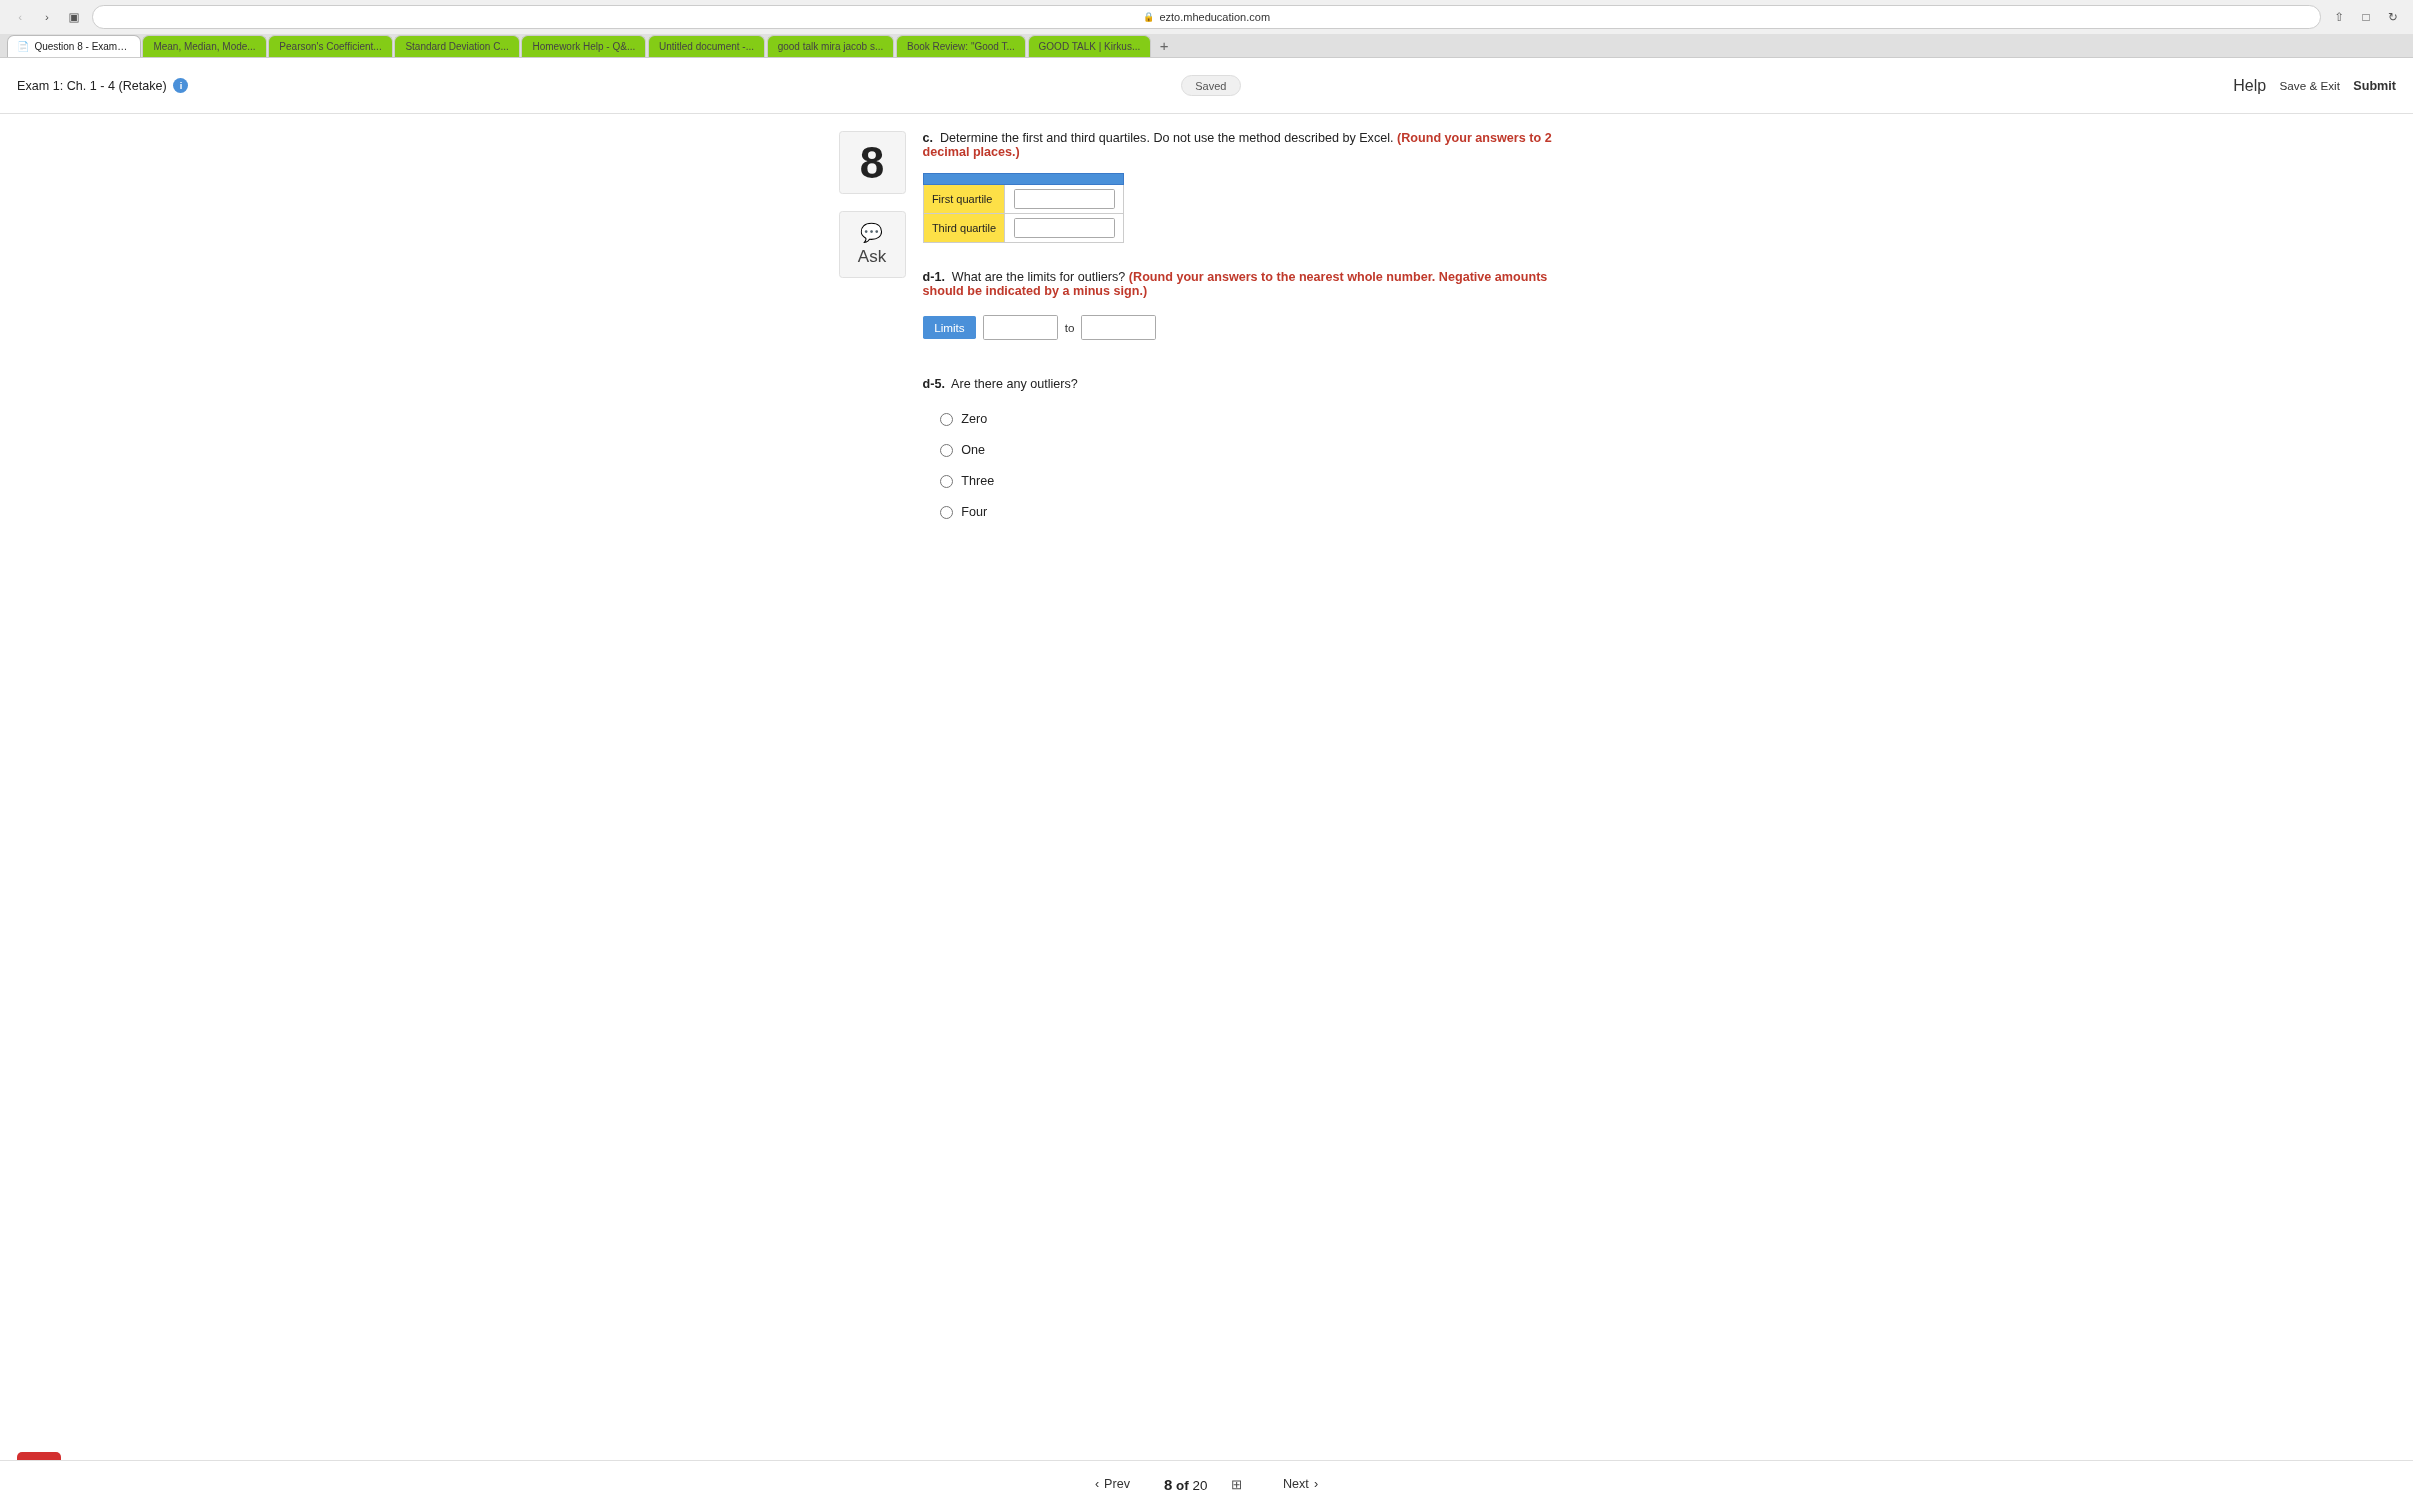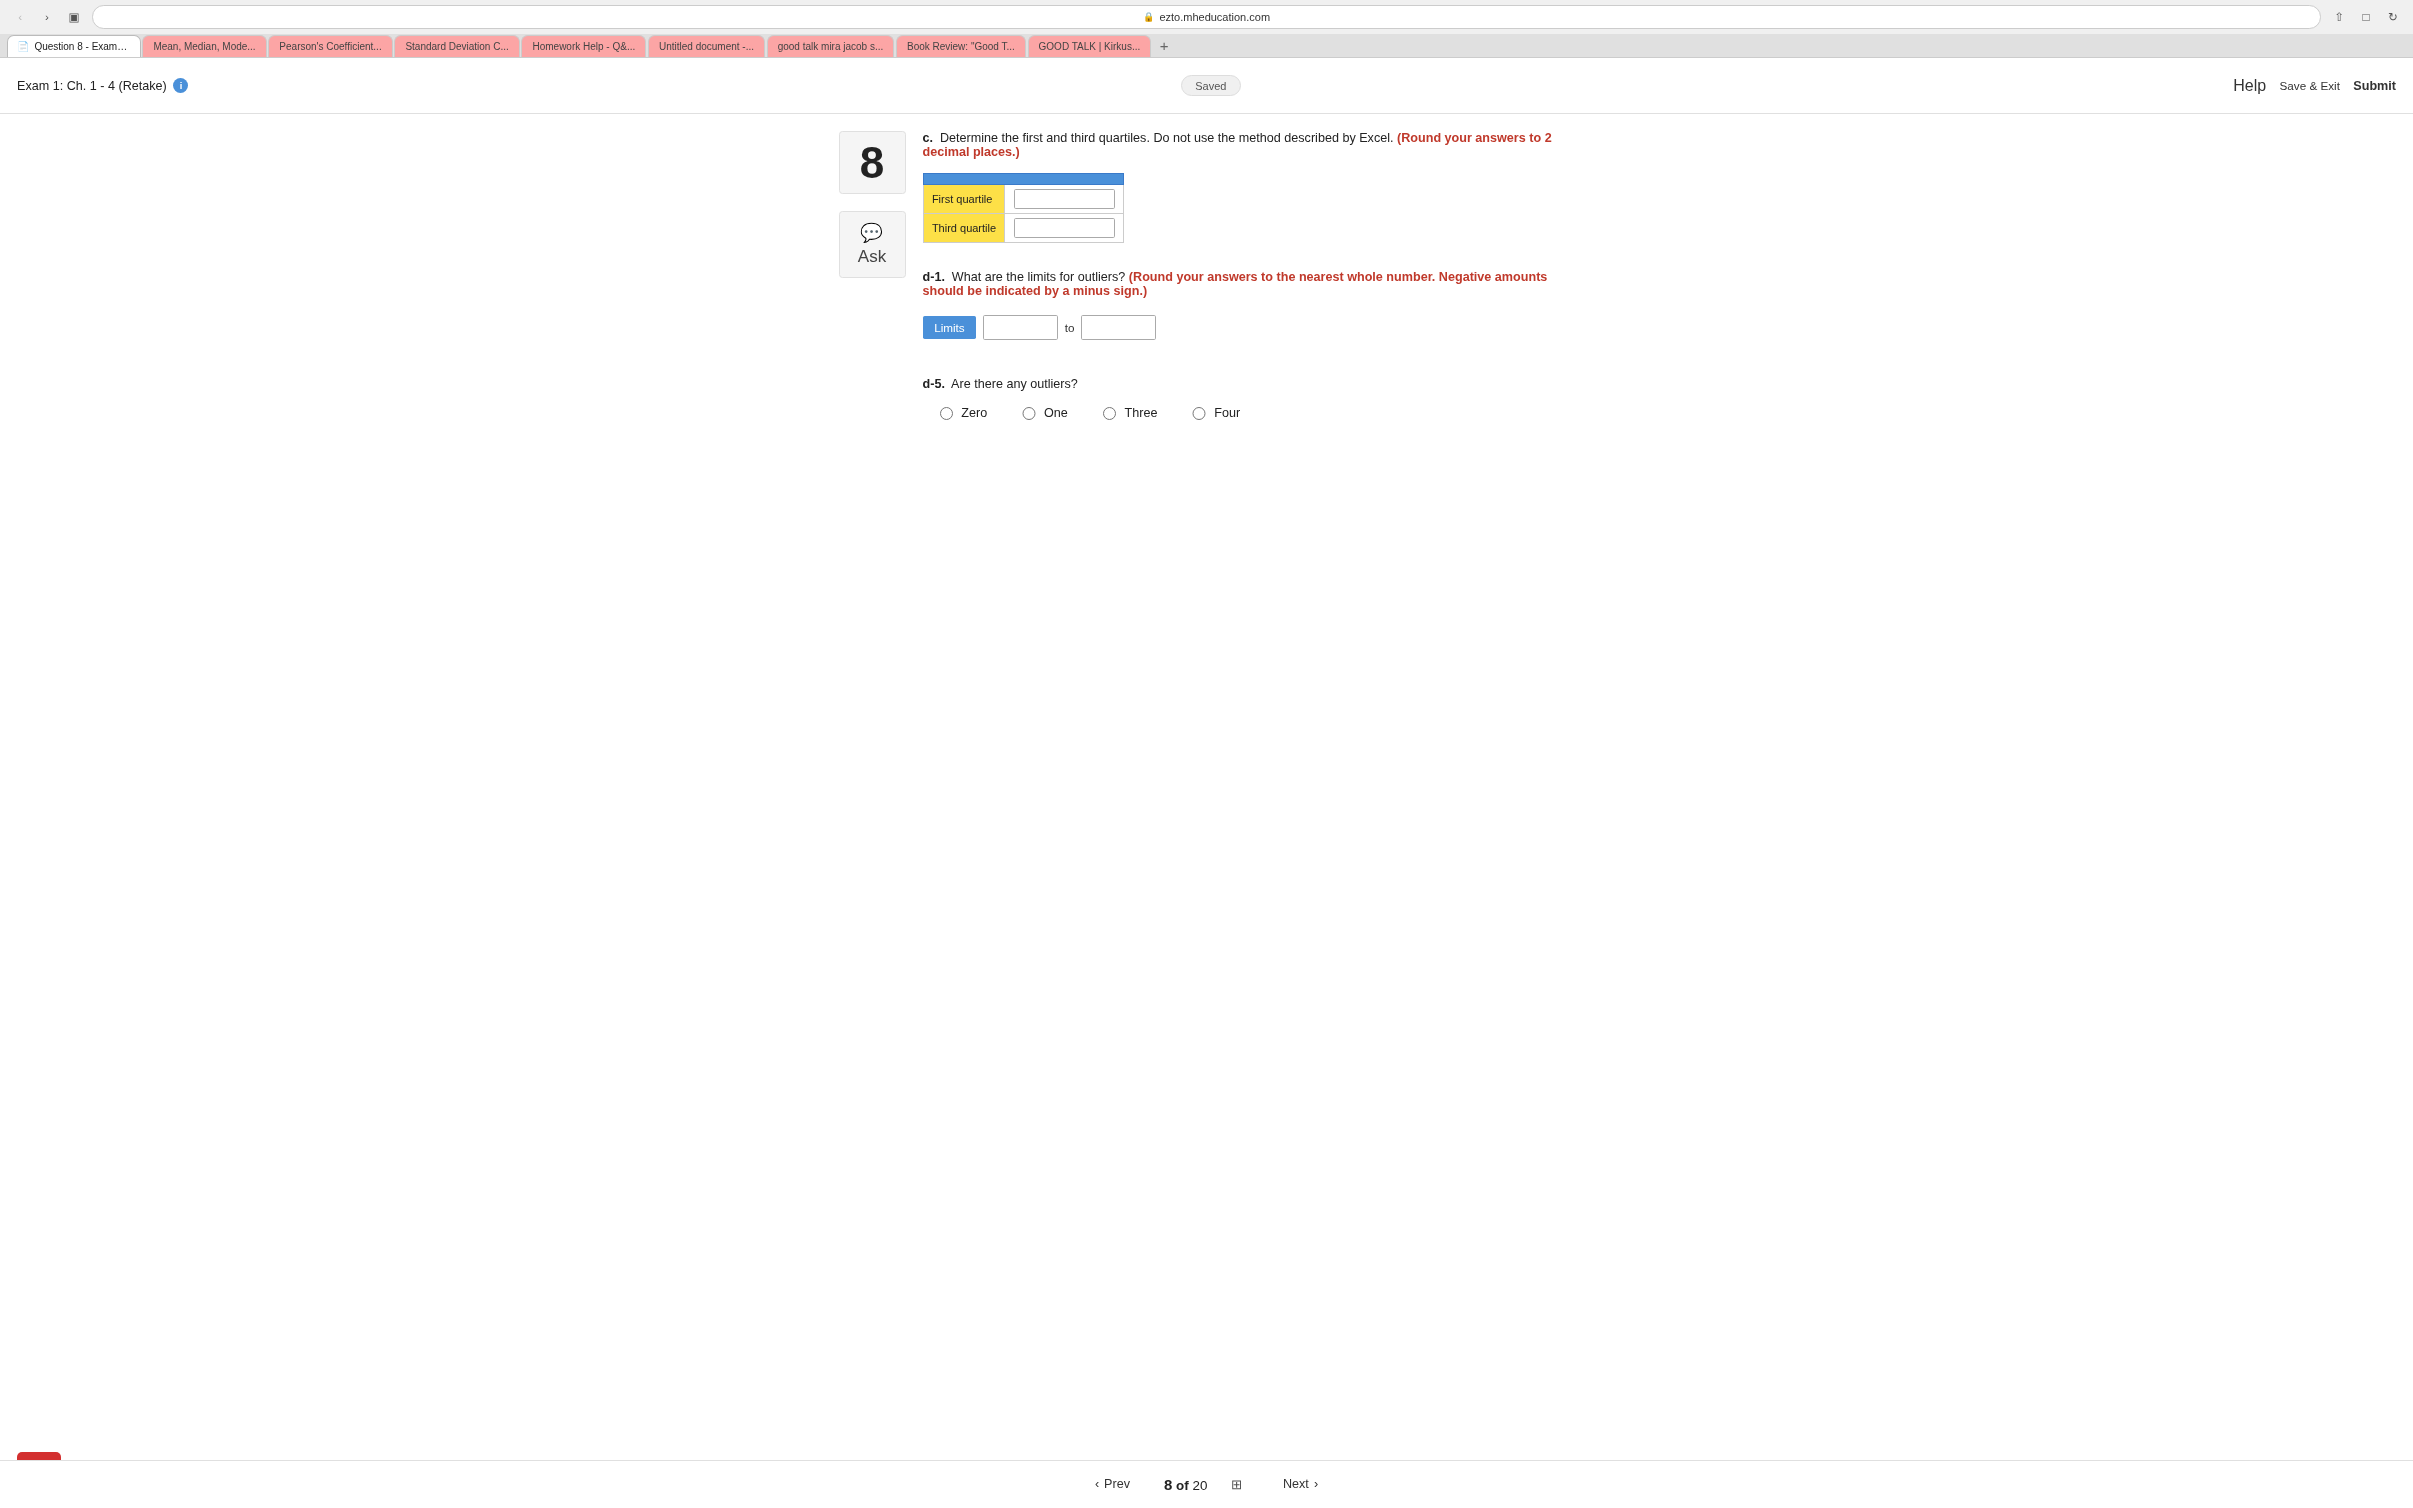--- a/index.html
+++ b/index.html
@@ -66,21 +66,21 @@
       align-items: flex-end;
       padding: 0 6.7px;
       background: #e0e0e0;
       overflow: hidden;
     }
     .tab {
       display: flex;
       align-items: center;
       gap: 5px;
       padding: 5px 10px;
-      background: #fca5a5;
+      background: #84cc16;
       border-radius: 6.7px 6.7px 0 0;
       font-size: 10px;
       color: #444;
       cursor: pointer;
       max-width: 134px;
       overflow: hidden;
       white-space: nowrap;
       border: 0.8px solid #ccc;
       border-bottom: none;
       margin-right: 1.7px;
@@ -307,23 +307,24 @@
     .to-text {
       font-size: 11.7px;
       color: #333;
     }
 
     
     .part-d2 {
       margin-bottom: 34px;
     }
     .radio-group {
-      margin-top: 15px;
-      display: flex;
-      gap: 35px;
+      margin-top: 21px;
+      display: flex;
+      flex-direction: column;
+      gap: 17px;
       padding-left: 17px;
     }
     .radio-option {
       display: flex;
       align-items: center;
       gap: 8.4px;
       font-size: 12.6px;
       color: #222;
       cursor: pointer;
     }

